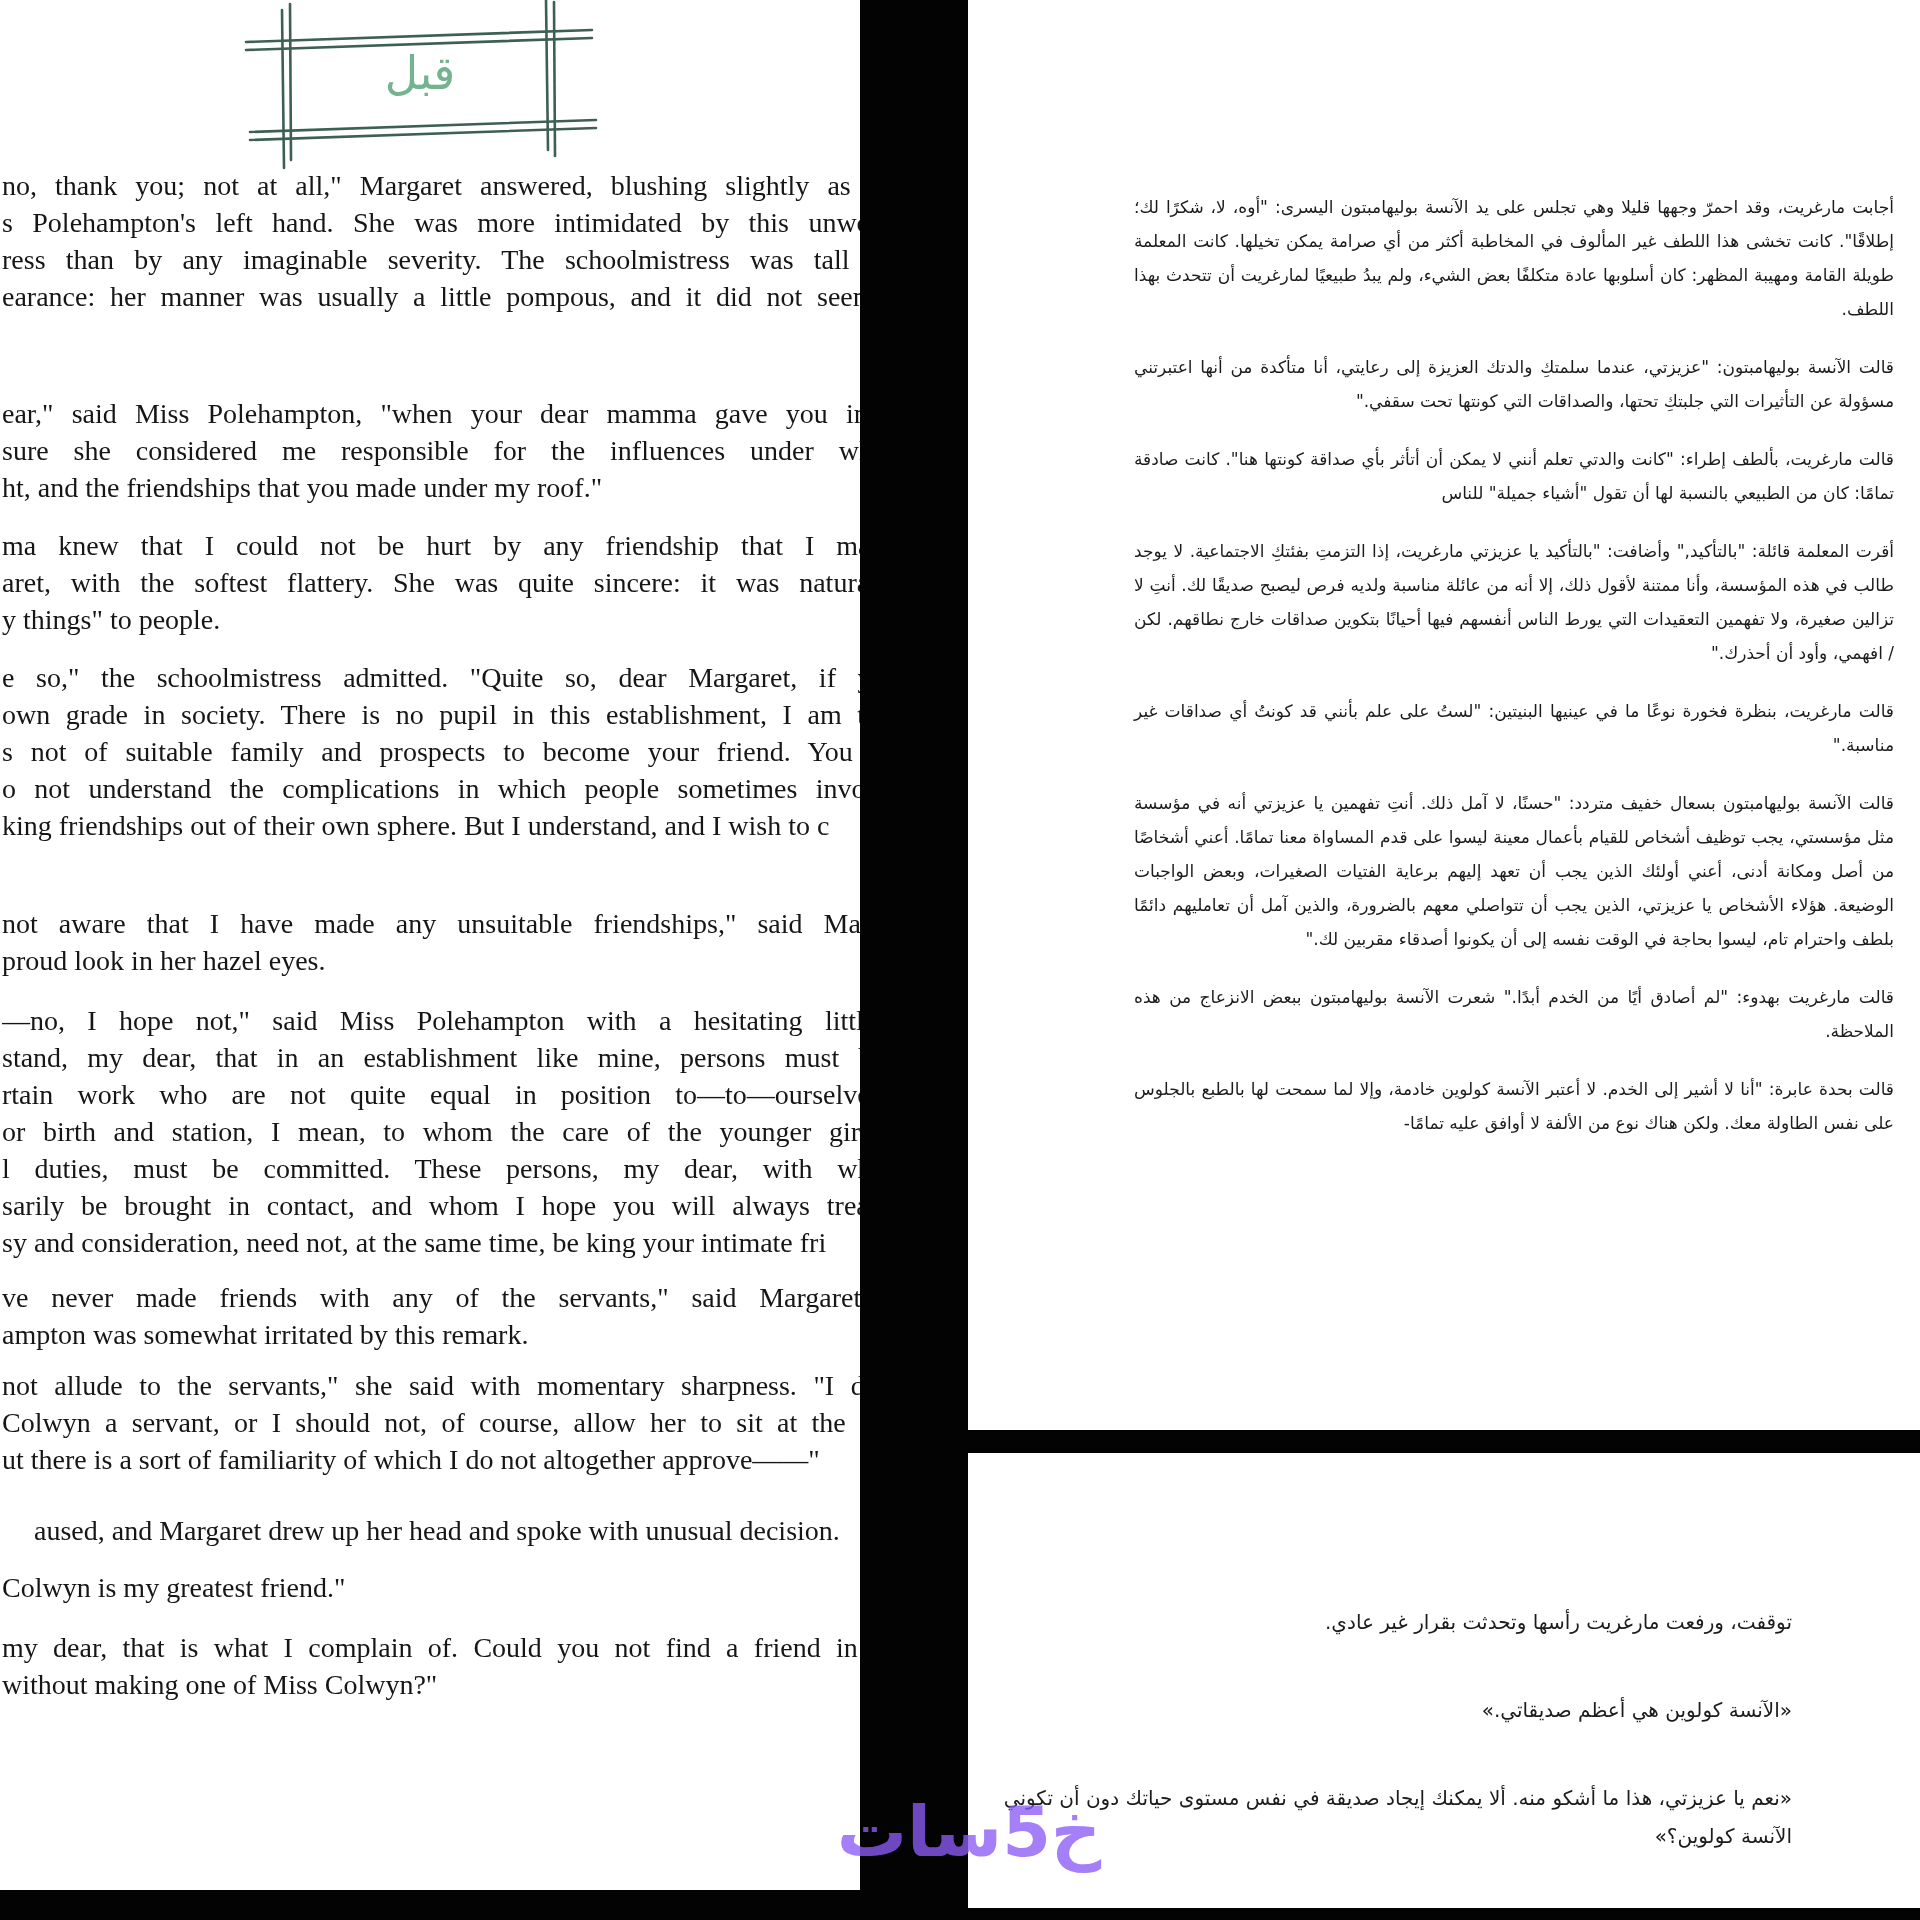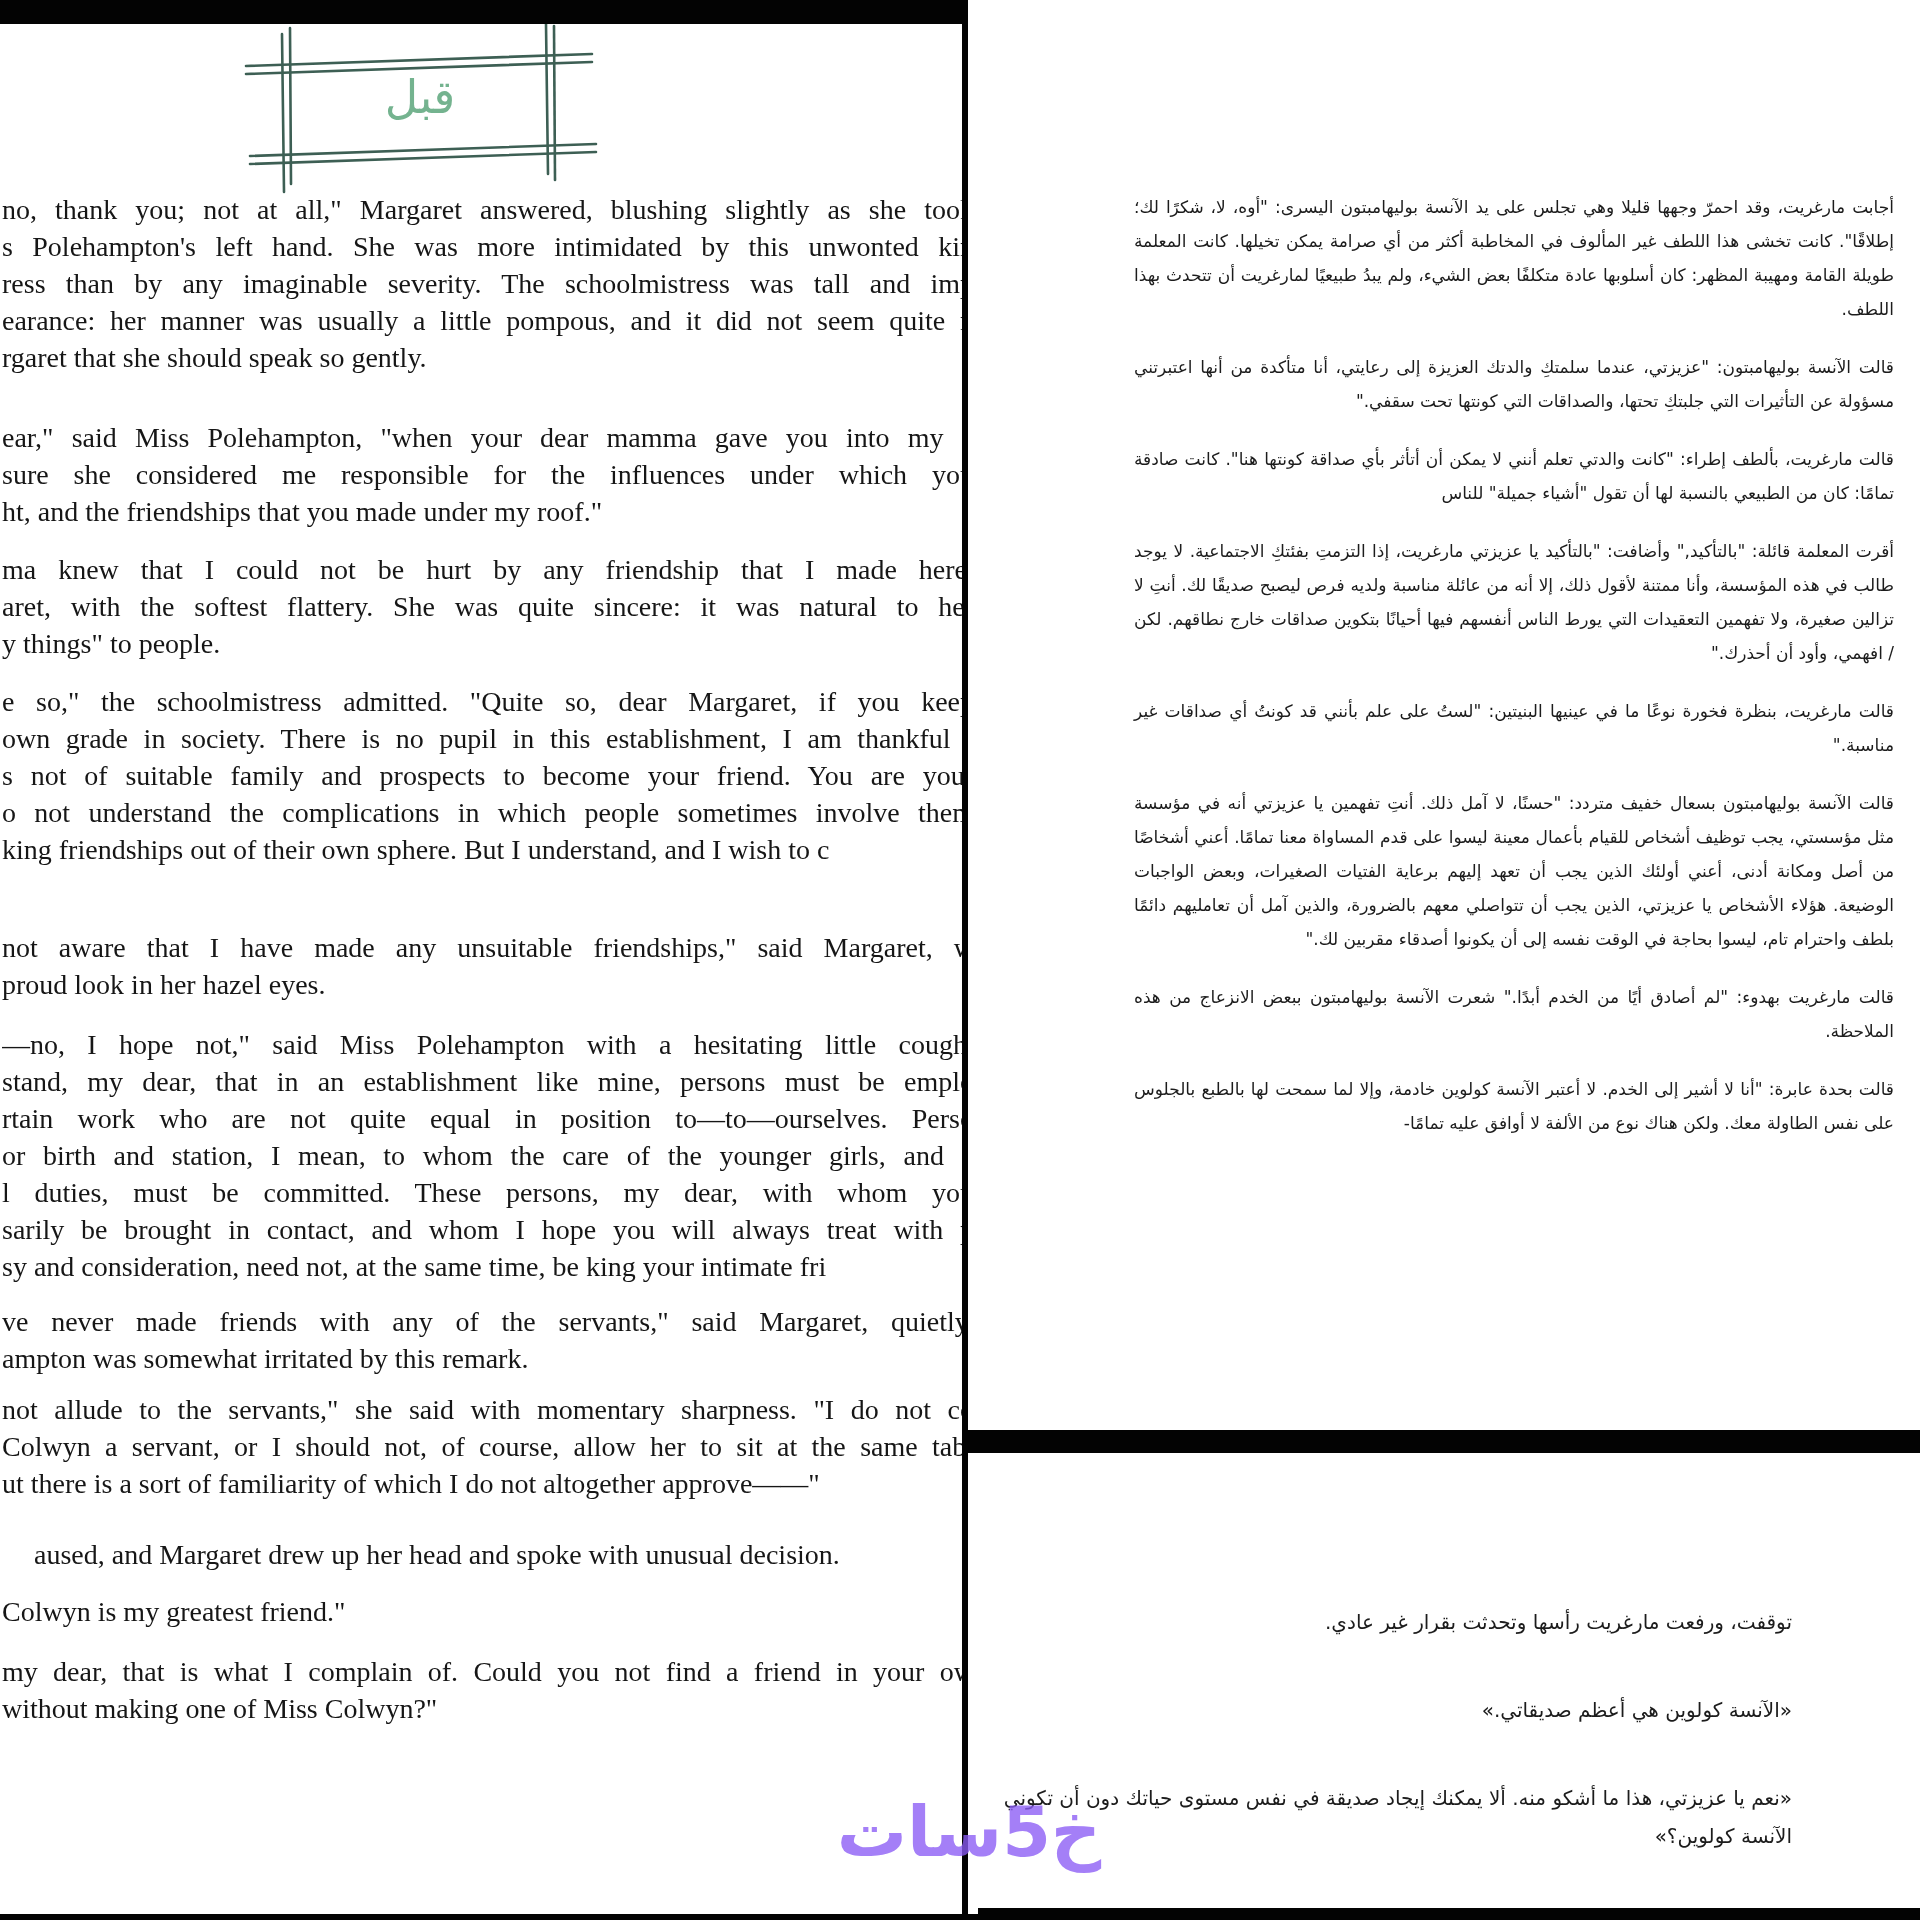--- a/index.html
+++ b/index.html
@@ -1,19 +1,19 @@
 <!DOCTYPE html>
 <html><head>
 <meta charset="utf-8">
 <style>
   html,body{margin:0;padding:0;background:#000;}
   .canvas{position:relative;width:1920px;height:1920px;background:#030303;overflow:hidden;
           font-family:"DejaVu Sans",sans-serif;}
   .page{position:absolute;background:#ffffff;}
-  .page-before{left:0;top:24px;width:962px;height:1890px;overflow:hidden;padding-left:16px;}
+  .page-before{left:0;top:0;width:860px;height:1890px;overflow:hidden;}
   .page-after-top{left:968px;top:0;width:952px;height:1430px;overflow:hidden;}
   .divider-band{position:absolute;left:962px;top:1430px;width:958px;height:23px;background:#030303;}
   .vertical-gap{position:absolute;left:962px;top:0;width:6px;height:1920px;background:#030303;}
   .page-after-bottom{left:968px;top:1453px;width:952px;height:455px;overflow:hidden;}
 
   
   .en-text{position:absolute;left:2px;top:0;width:972px;}
   .en-para{position:absolute;left:0;width:100%;}
   .en-line{font-family:"Liberation Serif",serif;font-size:28px;line-height:37px;color:#161616;
            white-space:nowrap;overflow:hidden;}
@@ -59,21 +59,20 @@
         </g>
       </svg>
       <span class="frame-label">قبل</span>
     </div>
     <div class="en-text">
         <div class="en-para" style="top: 167px;">
           <div class="en-line jl">no, thank you; not at all," Margaret answered, blushing slightly as she took</div>
           <div class="en-line jl">s Polehampton's left hand. She was more intimidated by this unwonted kin</div>
           <div class="en-line jl">ress than by any imaginable severity. The schoolmistress was tall and imp</div>
           <div class="en-line jl">earance: her manner was usually a little pompous, and it did not seem quite n</div>
-          <div class="en-line">rgaret that she should speak so gently.</div>
         </div>
         <div class="en-para" style="top: 395px;">
           <div class="en-line jl">ear," said Miss Polehampton, "when your dear mamma gave you into my c</div>
           <div class="en-line jl">sure she considered me responsible for the influences under which you</div>
           <div class="en-line">ht, and the friendships that you made under my roof."</div>
         </div>
         <div class="en-para" style="top: 527px;">
           <div class="en-line jl">ma knew that I could not be hurt by any friendship that I made here,</div>
           <div class="en-line jl">aret, with the softest flattery. She was quite sincere: it was natural to her</div>
           <div class="en-line">y things" to people.</div>

